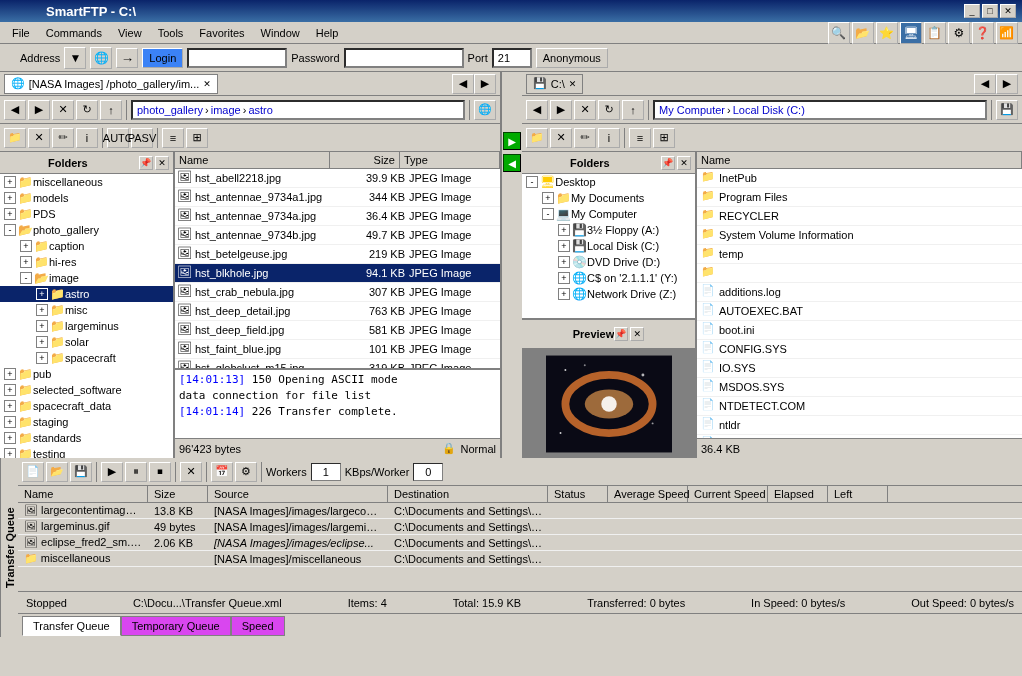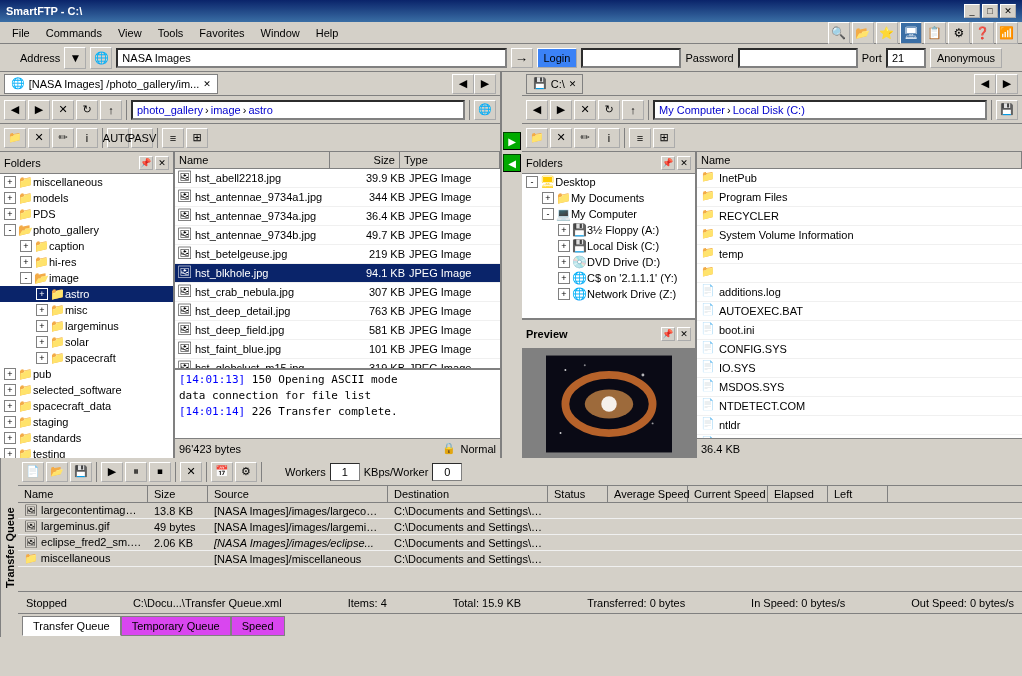--- a/index.html
+++ b/index.html
@@ -1,20 +1,20 @@
 <!DOCTYPE html>
 <html><head>
   <meta charset="utf-8">
   <style>
     * { box-sizing: border-box; margin: 0; padding: 0; }
     body { font-family: 'Segoe UI', Tahoma, Arial, sans-serif; font-size: 11px; background: #d4d0c8; color: #000; overflow: hidden; }
     
     
     .title-bar { background: linear-gradient(to bottom, #0a246a, #3a6ea5); color: white; padding: 3px 6px; display: flex; align-items: center; justify-content: space-between; height: 22px; }
-    .title-bar-title { font-size: 11px; font-weight: bold; }
+    .title-bar-title { font-size: 13px; font-weight: bold; margin-left: 40px; }
     .title-bar-controls { display: flex; gap: 2px; }
     .title-bar-btn { width: 16px; height: 14px; background: #d4d0c8; border: 1px outset #fff; font-size: 9px; cursor: pointer; display: flex; align-items: center; justify-content: center; color: #000; }
     
     
     .menu-bar { background: #d4d0c8; border-bottom: 1px solid #808080; display: flex; align-items: center; height: 22px; padding: 0 4px; }
     .menu-item { padding: 2px 8px; font-size: 11px; cursor: pointer; }
     .tb-btn { width: 22px; height: 22px; background: #d4d0c8; border: 1px outset #fff; cursor: pointer; display: flex; align-items: center; justify-content: center; font-size: 12px; }
     .separator { width: 1px; height: 20px; background: #808080; margin: 0 2px; }
     
     
@@ -43,21 +43,21 @@
     .path-bar { display: flex; align-items: center; gap: 2px; flex: 1; height: 20px; border: 2px inset #808080; background: white; padding: 1px 4px; }
     .path-seg { font-size: 11px; color: #0000cc; cursor: pointer; }
     .path-sep { font-size: 11px; }
     
     
     .panel-content { display: flex; flex: 1; overflow: hidden; }
     
     
     .folders-pane { width: 175px; border-right: 2px solid #808080; display: flex; flex-direction: column; overflow: hidden; }
     .pane-header { background: #d4d0c8; border-bottom: 1px solid #808080; padding: 2px 4px; display: flex; align-items: center; justify-content: space-between; height: 22px; }
-    .pane-title { font-size: 11px; font-weight: normal; }
+    .pane-title { font-size: 11px; font-weight: bold; margin-left: 44px; }
     .pane-controls { display: flex; gap: 2px; }
     .pane-ctrl-btn { width: 14px; height: 14px; background: #d4d0c8; border: 1px outset #fff; font-size: 9px; cursor: pointer; display: flex; align-items: center; justify-content: center; }
     .tree-area { flex: 1; overflow: auto; background: white; }
     .tree-item { display: flex; align-items: center; padding: 1px 0; cursor: pointer; white-space: nowrap; }
     .tree-item.selected { background: #0a246a; color: white; }
     .tree-toggle { width: 12px; height: 12px; border: 1px solid #808080; background: white; font-size: 9px; display: inline-flex; align-items: center; justify-content: center; margin-right: 2px; cursor: pointer; flex-shrink: 0; }
     .folder-icon { color: #ffcc00; font-size: 12px; }
     .tree-label { font-size: 11px; }
     
     
@@ -89,21 +89,21 @@
     
     .local-panel { flex: 1; display: flex; flex-direction: column; min-width: 0; }
     .local-tab { background: #d4d0c8; border-bottom: 1px solid #808080; display: flex; align-items: center; padding: 2px 4px; height: 24px; justify-content: space-between; }
     .local-tab-item { display: flex; align-items: center; gap: 4px; padding: 1px 6px; border: 1px solid #808080; background: #d4d0c8; font-size: 11px; cursor: pointer; height: 20px; }
     .local-nav { background: #d4d0c8; border-bottom: 1px solid #808080; display: flex; align-items: center; gap: 2px; padding: 2px 4px; height: 28px; }
     .breadcrumb-path { display: flex; align-items: center; gap: 2px; flex: 1; height: 20px; border: 2px inset #808080; background: white; padding: 1px 4px; }
     
     
     .local-content { display: flex; flex: 1; overflow: hidden; }
     .local-folders { width: 175px; border-right: 2px solid #808080; display: flex; flex-direction: column; overflow: hidden; }
-    .preview-header { background: #d4d0c8; border-bottom: 1px solid #808080; padding: 14px 4px; display: flex; align-items: center; justify-content: space-between; height: 22px; }
+    .preview-header { background: #d4d0c8; border-bottom: 1px solid #808080; padding: 14px 4px; display: flex; align-items: center; justify-content: center; height: 22px; }
     .preview-title { font-size: 11px; font-weight: bold; }
     .preview-body { background: #808080; flex: 1; display: flex; align-items: center; justify-content: center; overflow: hidden; }
     .preview-img { width: 130px; height: 100px; background: #000; display: flex; align-items: center; justify-content: center; border: 2px solid #808080; }
     
     
     .local-files { flex: 1; display: flex; flex-direction: column; overflow: hidden; }
     .local-files-list { flex: 1; overflow: auto; background: white; }
     .local-file-row { display: flex; align-items: center; padding: 1px 2px; cursor: pointer; border-bottom: 1px solid #f0f0f0; }
     .lf-icon { width: 16px; height: 16px; margin: 0 2px; font-size: 11px; flex-shrink: 0; }
     .lf-name { flex: 1; font-size: 11px; overflow: hidden; text-overflow: ellipsis; white-space: nowrap; }
@@ -123,21 +123,21 @@
     
     .left-queue-label { writing-mode: vertical-lr; transform: rotate(180deg); background: #d4d0c8; border-right: 1px solid #808080; width: 18px; font-size: 11px; display: flex; align-items: center; justify-content: center; font-weight: bold; padding: 4px 2px; }
     
     .queue-with-label { display: flex; }
     .queue-main { flex: 1; display: flex; flex-direction: column; }
     
     
     .xfer-arrows { width: 20px; background: #d4d0c8; display: flex; flex-direction: column; align-items: center; justify-content: flex-start; padding-top: 60px; gap: 4px; }
     .xfer-btn { width: 18px; height: 18px; background: #00aa00; cursor: pointer; display: flex; align-items: center; justify-content: center; color: white; font-size: 10px; border: 1px outset #004400; }
 
-    .workers-section { display: flex; align-items: center; gap: 4px; margin-left: 19px; font-size: 11px; }
+    .workers-section { display: flex; align-items: center; gap: 4px; margin-left: 0; font-size: 11px; }
     .workers-input { width: 30px; height: 18px; border: 1px inset #808080; text-align: center; font-size: 11px; }
     .kbps-input { width: 30px; height: 18px; border: 1px inset #808080; text-align: center; font-size: 11px; }
     
     .preview-section { height: 140px; border-top: 2px solid #808080; display: flex; flex-direction: column; }
   </style>
 </head>
 <body>
 
 <div class="title-bar">
   <span class="title-bar-title">SmartFTP - C:\</span>
@@ -167,21 +167,20 @@
     <button class="tb-btn">⚙</button>
     <button class="tb-btn">❓</button>
     <button class="tb-btn">📶</button>
   </div>
 </div>
 
 <div class="address-bar">
   <span class="addr-label">Address</span>
   <button class="icon-btn">▼</button>
   <button class="icon-btn">🌐</button>
-  <input class="addr-input" value="NASA Images" style="width: 200px;">
   <button class="addr-go">→</button>
   <button class="login-btn">Login</button>
   <span style="width:100px;height:20px;border:2px inset #808080;background:white;display:inline-block;"></span>
   <span class="pw-label">Password</span>
   <input class="pw-input" type="password" style="">
   <span class="port-label">Port</span>
   <input class="port-input" value="21" style="">
   <button class="anon-btn">Anonymous</button>
 </div>
 

